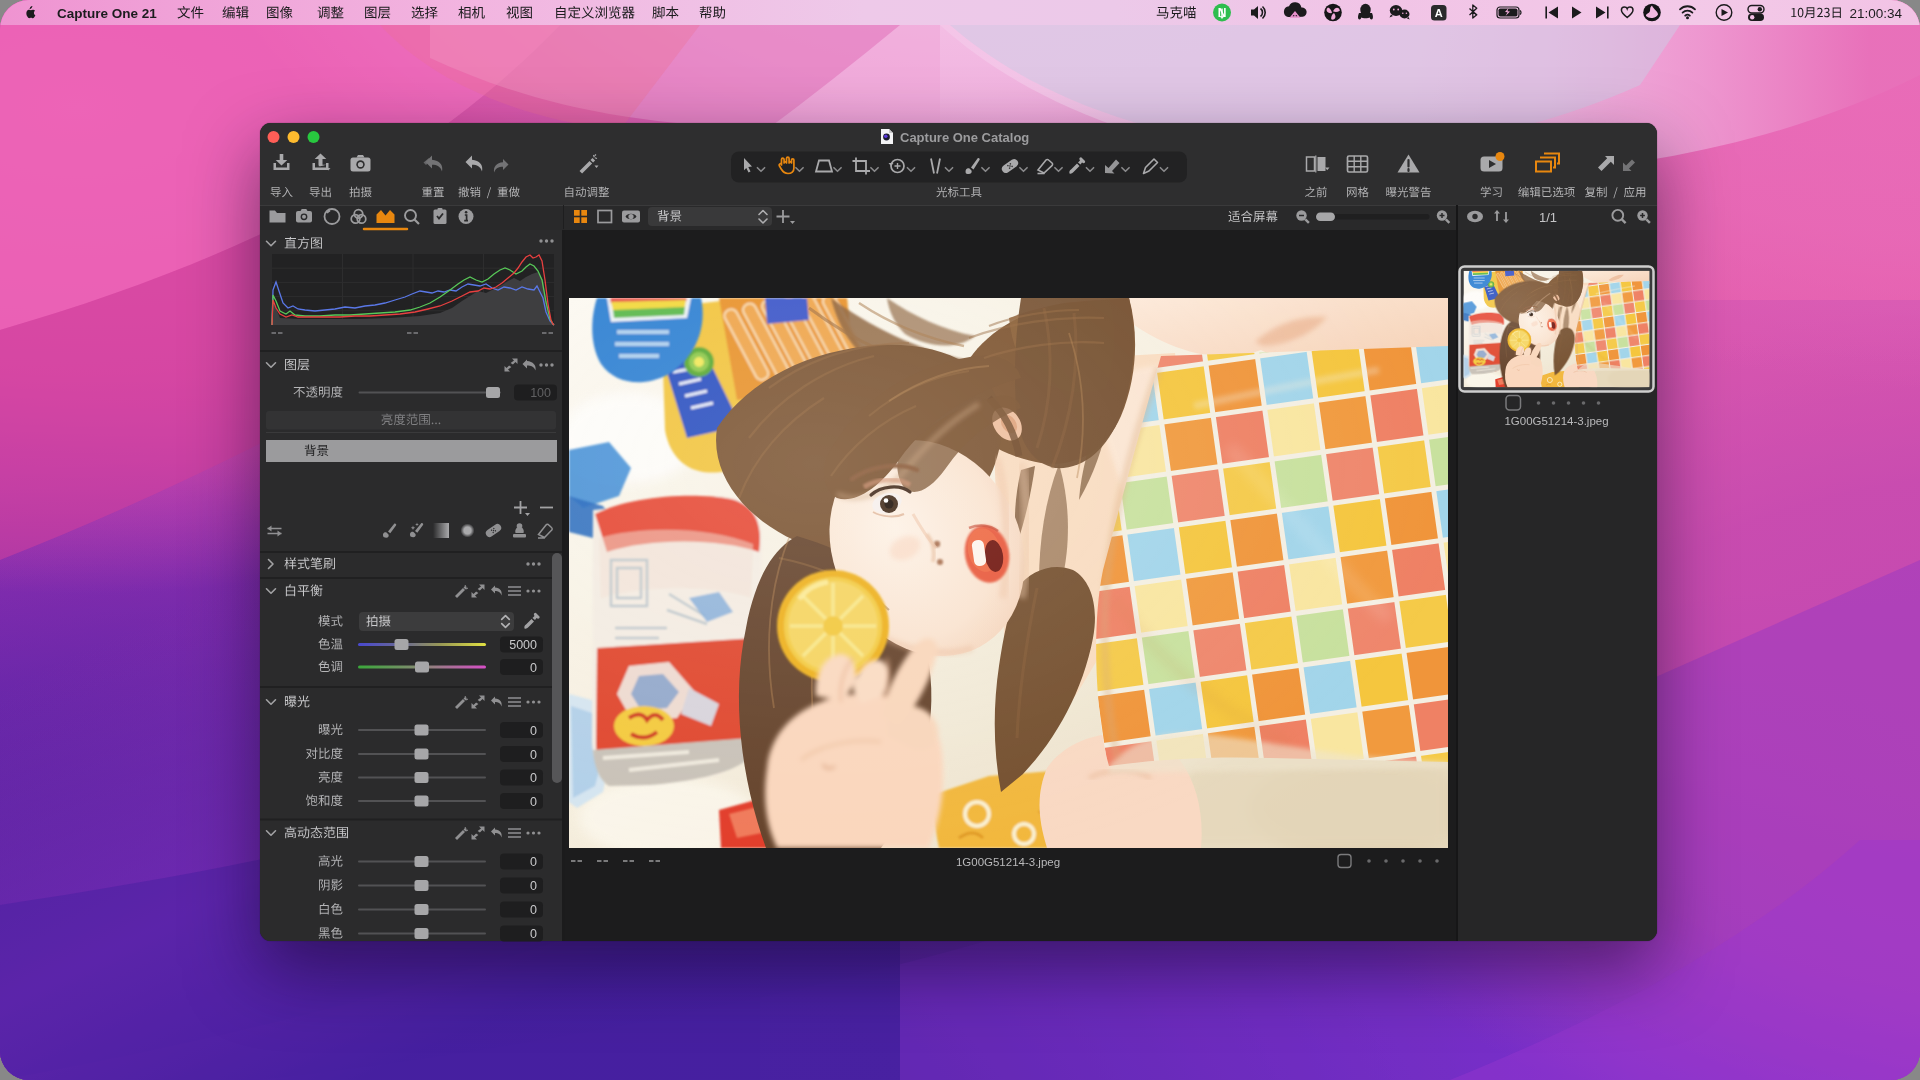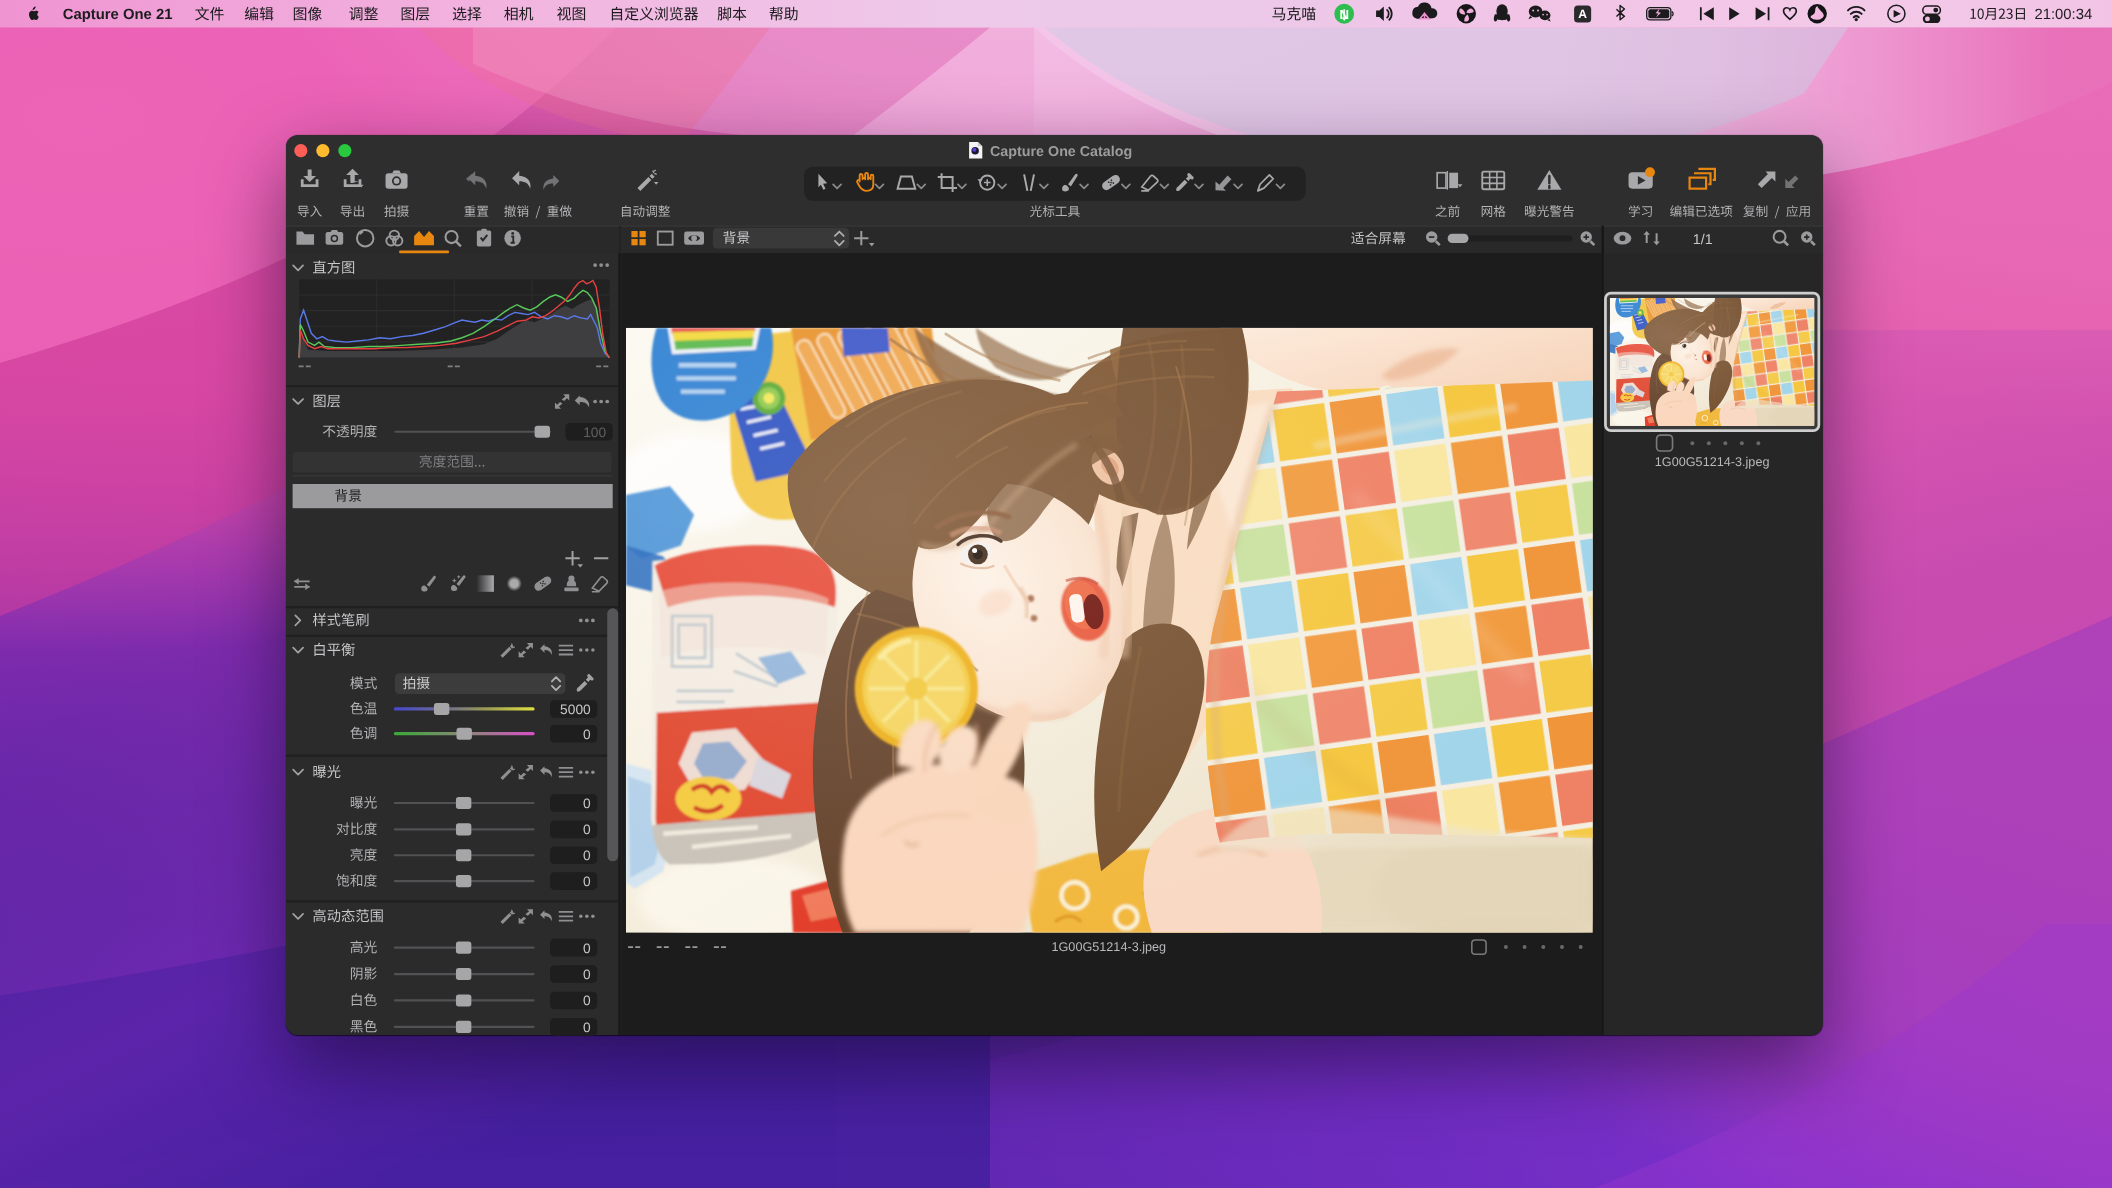--- a/index.html
+++ b/index.html
@@ -1,15 +1,15 @@
 <!DOCTYPE html>
 <html><head><meta charset="utf-8"><style>
 html,body{margin:0;padding:0;width:1920px;height:1080px;overflow:hidden;background:#888;
 font-family:"Liberation Sans",sans-serif;}
-#stage{position:relative;width:1920px;height:1080px;overflow:hidden;}
+#stage{position:relative;width:1920px;height:1080px;overflow:hidden;border-radius:29px;}
 </style></head>
 <body>
 <div id="stage">
 
 <svg id="wp" width="1920" height="1080" viewBox="0 0 1920 1080" style="position:absolute;left:0;top:0">
 <defs>
 <linearGradient id="wgbase" x1="0" y1="0" x2="0" y2="1">
  <stop offset="0" stop-color="#f0b0dc"></stop>
           <stop offset="0.3" stop-color="#dd6ab8"></stop>
  <stop offset="0.62" stop-color="#b04ab4"></stop>

